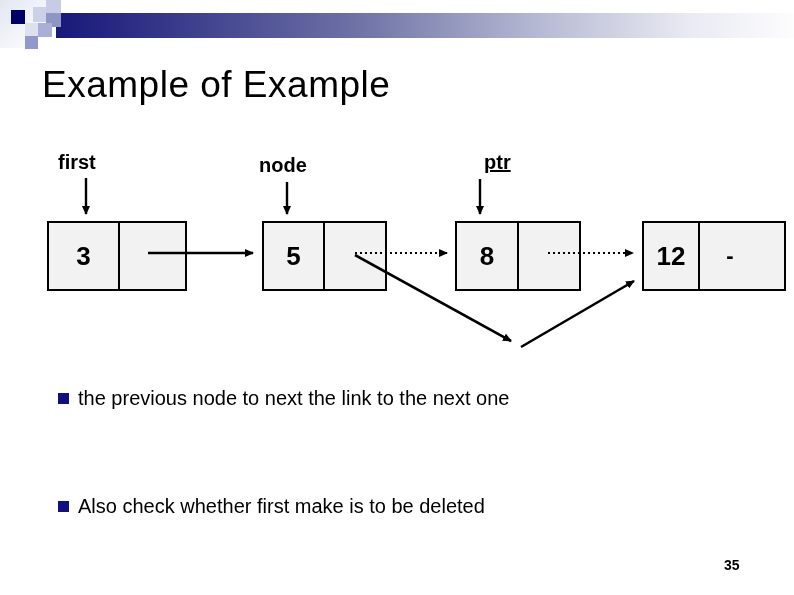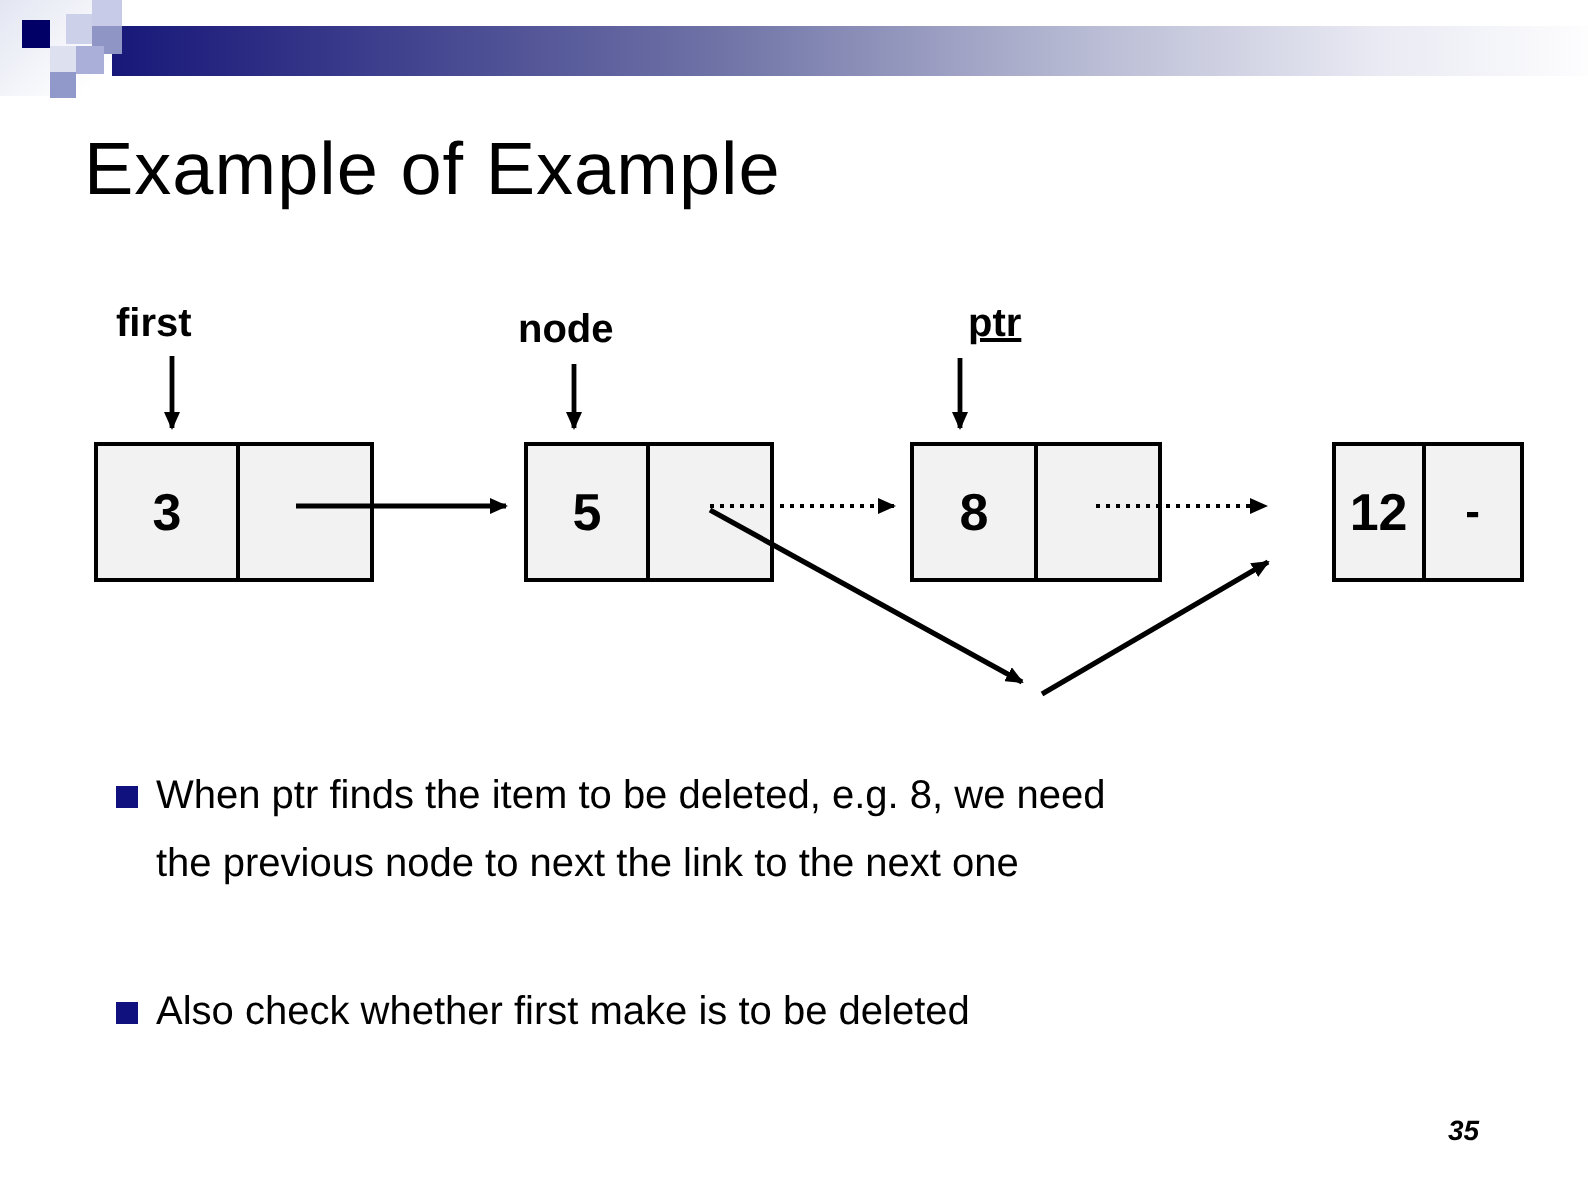--- a/index.html
+++ b/index.html
@@ -35,35 +35,35 @@
 
   
   .node{position:absolute;top:221px;height:70px;display:flex;
     border:2px solid #000;background:#f2f2f2;box-sizing:border-box;}
   .cell{display:flex;align-items:center;justify-content:center;
     font-size:26px;font-weight:bold;box-sizing:border-box;height:100%;}
   .cell-data{border-right:2px solid #000;}
   .node-1{left:47px;width:140px;} .node-1 .cell-data{width:71px;} .node-1 .cell-next{width:65px;}
   .node-2{left:262px;width:125px;} .node-2 .cell-data{width:61px;} .node-2 .cell-next{width:60px;}
   .node-3{left:455px;width:126px;} .node-3 .cell-data{width:62px;} .node-3 .cell-next{width:60px;}
-  .node-4{left:642px;width:96px;margin-left:24px;} .node-4 .cell-data{width:56px;} .node-4 .cell-next{width:60px;font-size:22px;}
+  .node-4{left:642px;width:144px;} .node-4 .cell-data{width:56px;} .node-4 .cell-next{width:60px;font-size:22px;}
 
   
   .arrows{position:absolute;left:0;top:0;pointer-events:none;}
 
   
   .bullet-square{position:absolute;width:11px;height:11px;background:#10107e;}
   .b1-sq{left:58px;top:393px;}
   .b2-sq{left:58px;top:501px;}
   .bullet-text{position:absolute;left:78px;font-size:20px;line-height:34px;}
   .b1-text{top:381px;}
   .b2-text{top:489px;}
 
   
-  .page-num{position:absolute;left:724px;top:557px;font-size:14px;font-weight:bold;font-style:italic;}
+  .page-num{position:absolute;left:724px;top:557px;font-size:14px;font-weight:bold;}
 </style>
 </head>
 <body>
 
 <div class="deco deco-bar"></div>
 <div class="deco deco-bg"></div>
 <div class="sq sq-navy"></div>
 <div class="sq sq-pale1"></div>
 <div class="sq sq-pale2"></div>
 <div class="sq sq-peri"></div>
@@ -108,21 +108,20 @@
   <line x1="148" y1="253" x2="253" y2="253" stroke="#000" stroke-width="2.6" marker-end="url(#ah)"></line>
   <line x1="355" y1="253" x2="447" y2="253" stroke="#000" stroke-width="2" stroke-dasharray="2 3" marker-end="url(#ah)"></line>
   <line x1="548" y1="253" x2="633" y2="253" stroke="#000" stroke-width="2" stroke-dasharray="2 3" marker-end="url(#ah)"></line>
 
   <line x1="355" y1="255" x2="511" y2="341" stroke="#000" stroke-width="2.6" marker-end="url(#ah)"></line>
   <line x1="521" y1="347" x2="634" y2="281" stroke="#000" stroke-width="2.6" marker-end="url(#ah)"></line>
 </svg>
 
 <div class="bullet-square b1-sq"></div>
 <div class="bullet-text b1-text">
-  <div>When ptr finds the item to be deleted, e.g. 8, we need</div>
   <div>the previous node to next the link to the next one</div>
 </div>
 <div class="bullet-square b2-sq"></div>
 <div class="bullet-text b2-text">
   <div>Also check whether first make is to be deleted</div>
 </div>
 
 <div class="page-num">35</div>
 
 </body></html>

